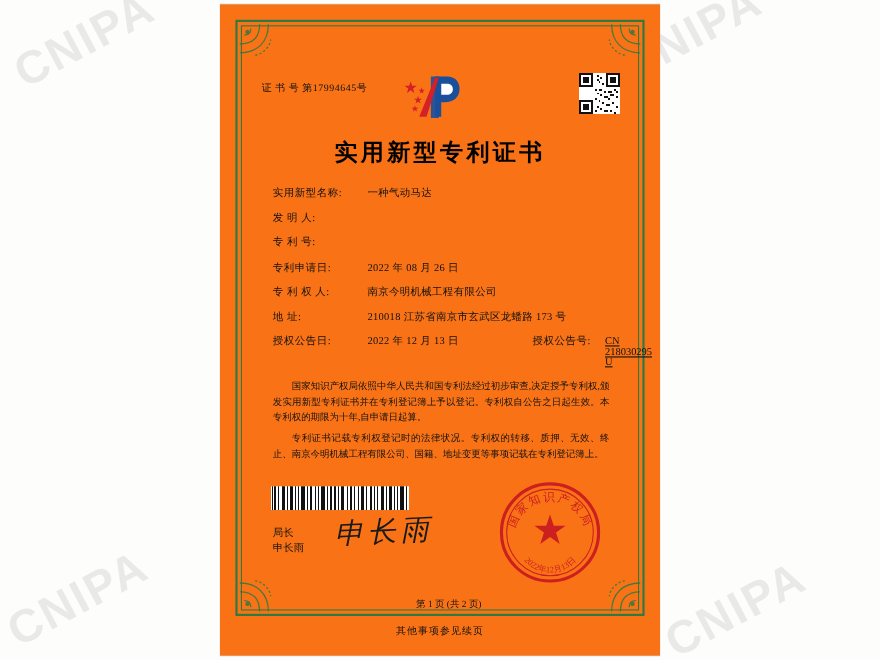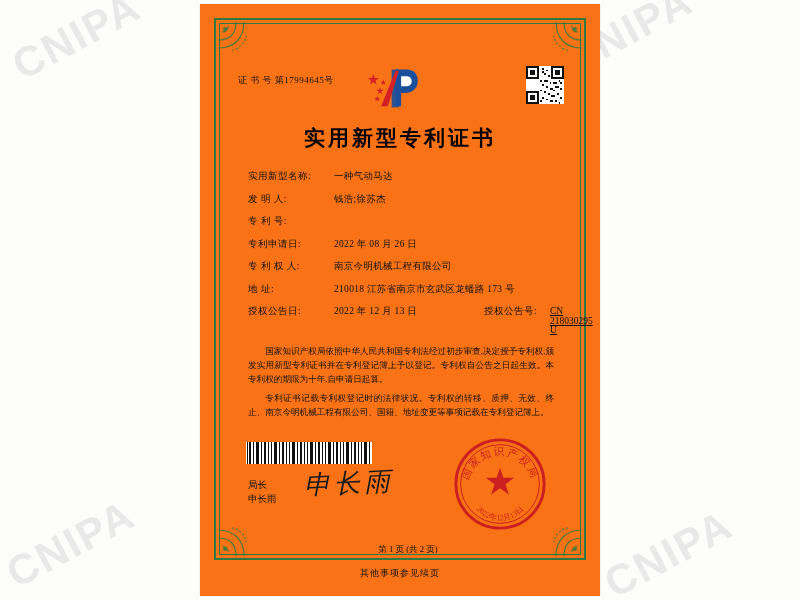--- a/index.html
+++ b/index.html
@@ -363,21 +363,20 @@
 
       <div class="title">实用新型专利证书</div>
 
       <div class="fields">
         <div class="frow">
           <div class="flabel">实用新型名称:</div>
           <div class="fvalue">一种气动马达</div>
         </div>
         <div class="frow">
           <div class="flabel">发 明 人:</div>
-          <div class="fvalue">钱浩;徐苏杰</div>
         </div>
         <div class="frow">
           <div class="flabel">专 利 号:</div>
         </div>
         <div class="frow">
           <div class="flabel">专利申请日:</div>
           <div class="fvalue">2022 年 08 月 26 日</div>
         </div>
         <div class="frow">
           <div class="flabel">专 利 权 人:</div>

